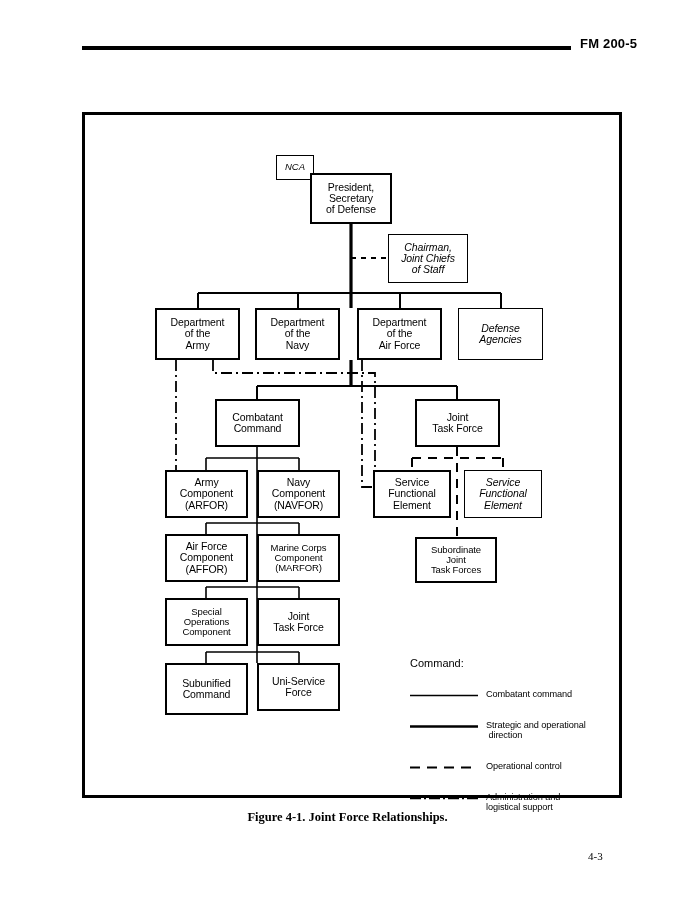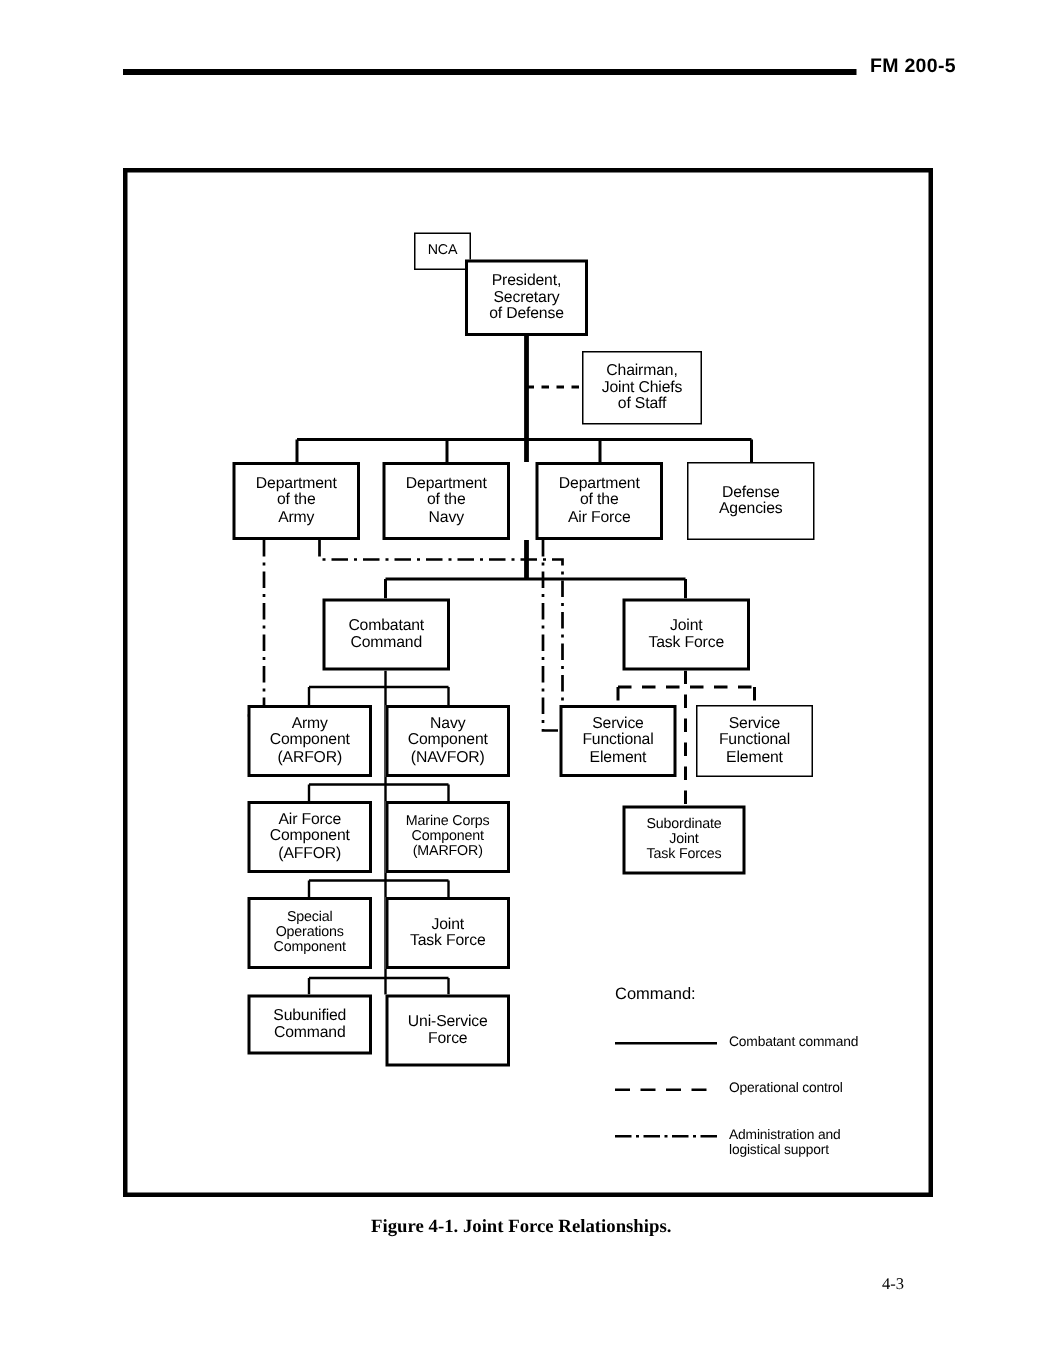--- a/index.html
+++ b/index.html
@@ -25,21 +25,21 @@
   
   .node{
     position:absolute;box-sizing:border-box;
     border:2px solid #000;background:#fff;
     display:flex;align-items:center;justify-content:center;
     text-align:center;line-height:1.06;
     font-size:10.5px;letter-spacing:-0.1px;
     z-index:5;
   }
   .node span{display:block;padding:0 1px;}
-  .node.thin{border-width:1.5px;}
+  .node.thin{border-width:1.5px;font-style:italic;}
   .node.sm{font-size:9.5px;}
   
   #wires{position:absolute;left:0;top:0;width:540px;height:686px;z-index:2;}
   
   #legend{position:absolute;left:325px;top:542px;width:205px;z-index:6;}
   #legend-title{font-size:11px;margin-bottom:14px;}
   .legend-row{position:relative;min-height:11px;margin-bottom:0px;}
   .legend-swatch{position:absolute;left:0;top:5px;width:68px;height:3px;}
   .legend-text{margin-left:76px;font-size:9.2px;line-height:1.12;letter-spacing:-.1px;margin-top:20px;}
   
@@ -183,39 +183,45 @@
   </div>
 
   <div class="node sm" style="left:80px;top:483px;width:83px;height:48px;">
     <span>Special<br>Operations<br>Component</span>
   </div>
 
   <div class="node" style="left:172px;top:483px;width:83px;height:48px;">
     <span>Joint<br>Task Force</span>
   </div>
 
-  <div class="node" style="left:80px;top:548px;width:83px;height:40px;">
+  <div class="node" style="left:80px;top:548px;width:83px;height:52px;">
     <span>Subunified<br>Command</span>
   </div>
 
   <div class="node" style="left:172px;top:548px;width:83px;height:48px;">
     <span>Uni-Service<br>Force</span>
   </div>
 
   <div id="legend">
     <div id="legend-title">Command:</div>
 
     <div class="legend-row">
       <svg class="legend-swatch" viewBox="0 0 68 3" preserveAspectRatio="none">
         <line x1="0" y1="1.5" x2="68" y2="1.5" stroke="#000" stroke-width="1.6"></line>
       </svg>
       <div class="legend-text">Combatant command</div>
     </div>
 
 
+    <div class="legend-row">
+      <svg class="legend-swatch" viewBox="0 0 68 4" preserveAspectRatio="none">
+        <line x1="0" y1="2" x2="68" y2="2" stroke="#000" stroke-width="3.2"></line>
+      </svg>
+      <div class="legend-text">Strategic and operational<br>&nbsp;direction</div>
+    </div>
 
     <div class="legend-row">
       <svg class="legend-swatch" viewBox="0 0 68 3" preserveAspectRatio="none">
         <line x1="0" y1="1.5" x2="68" y2="1.5" stroke="#000" stroke-width="1.8" stroke-dasharray="10,7"></line>
       </svg>
       <div class="legend-text">Operational control</div>
     </div>
 
     <div class="legend-row">
       <svg class="legend-swatch" viewBox="0 0 68 3" preserveAspectRatio="none">

